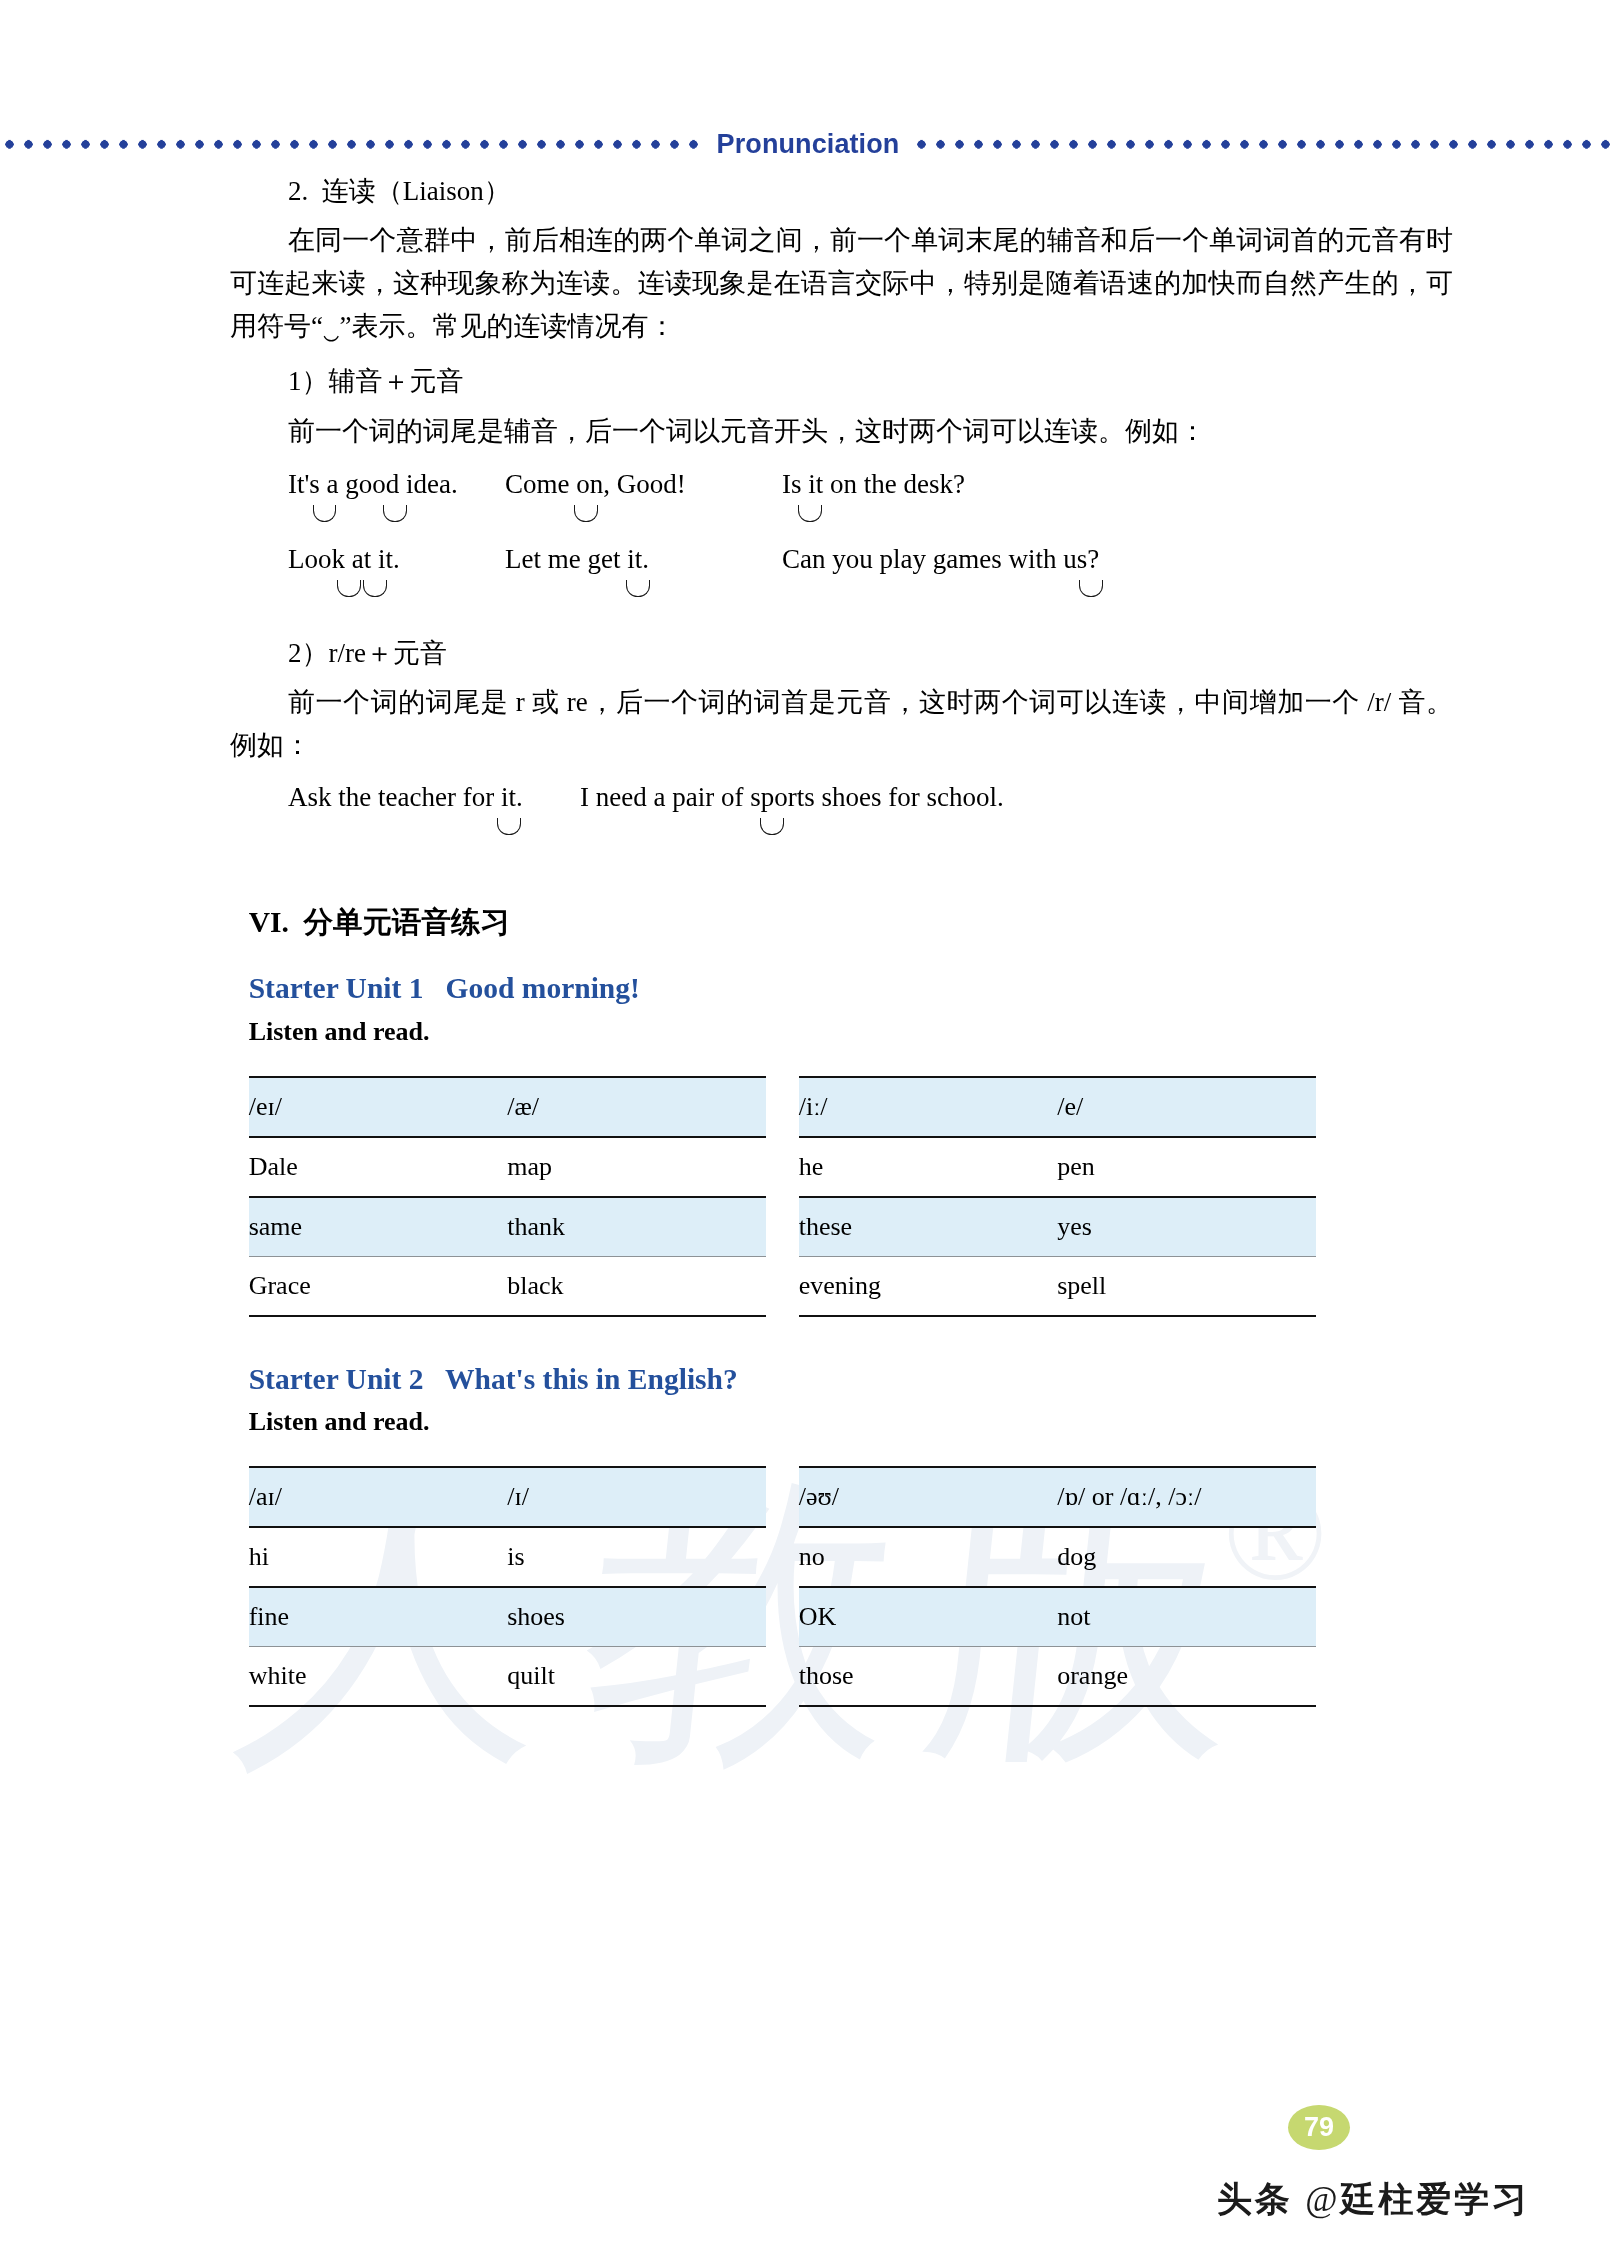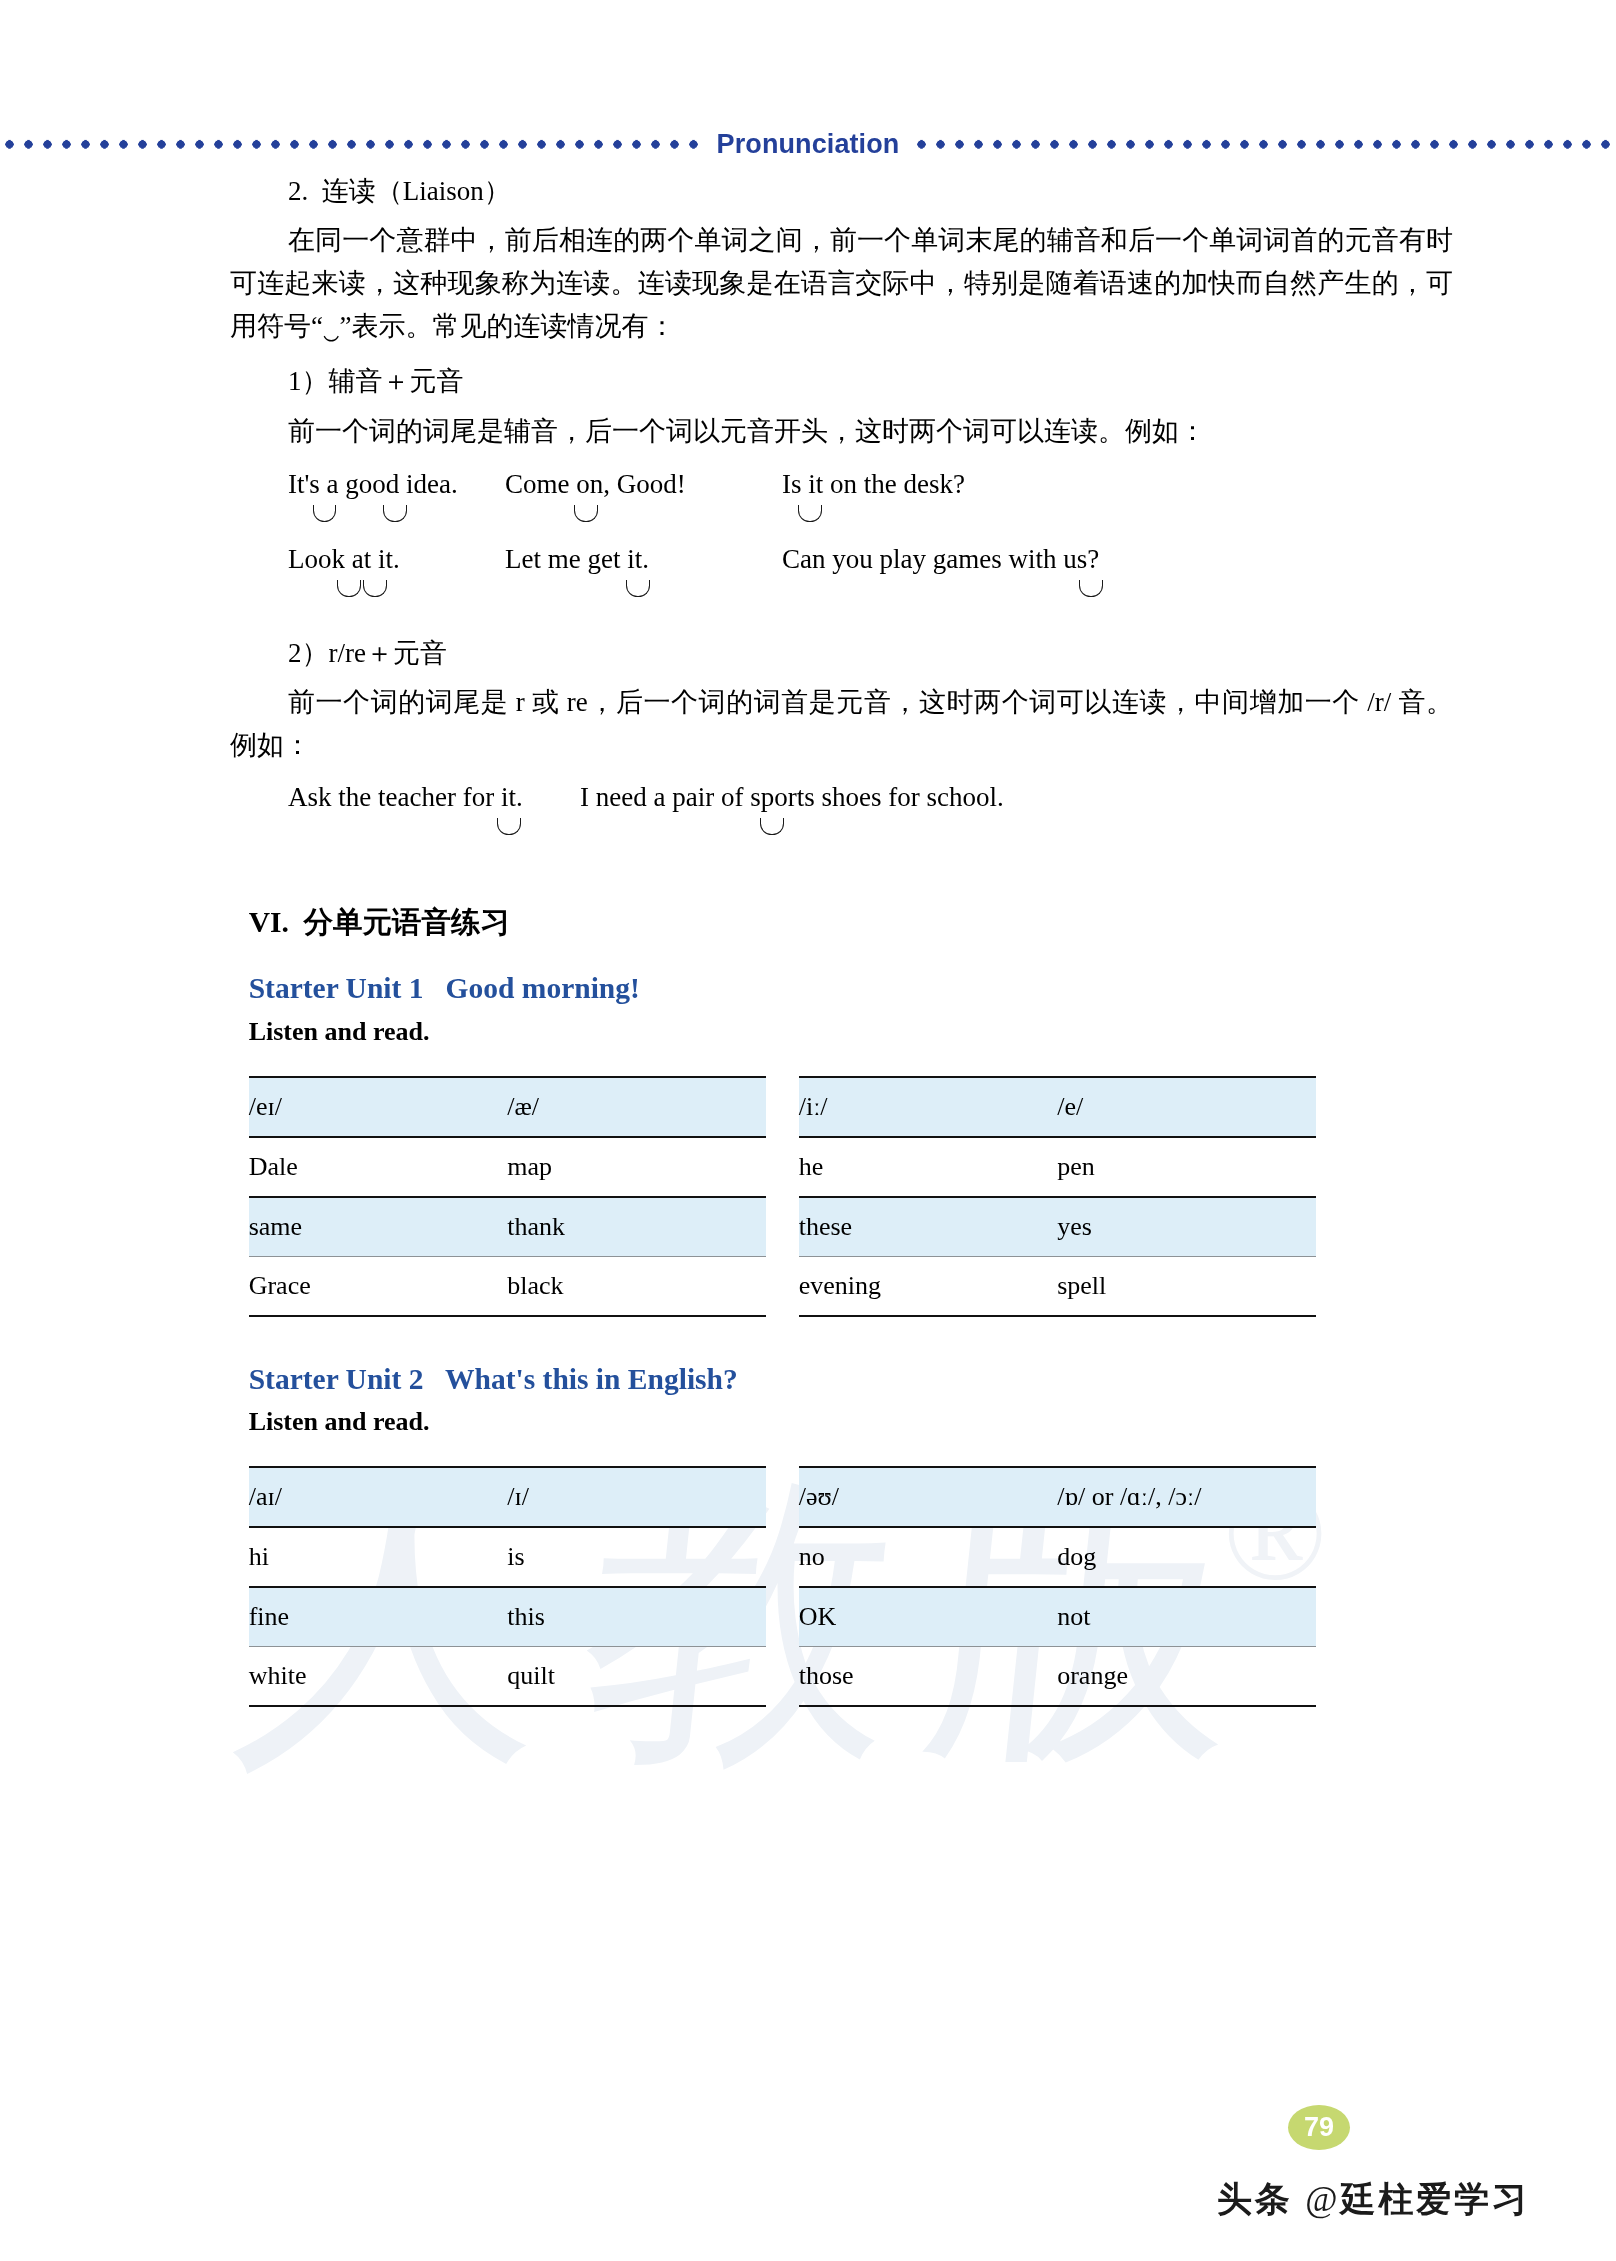--- a/index.html
+++ b/index.html
@@ -354,21 +354,21 @@
           <tr class="shade rule-top">
             <td class="ipa">/aɪ/</td>
             <td class="ipa">/ɪ/</td>
           </tr>
           <tr class="rule-top">
             <td>hi</td>
             <td>is</td>
           </tr>
           <tr class="shade rule-top rule-bot-thin">
             <td>fine</td>
-            <td>this</td>
+            <td>shoes</td>
           </tr>
           <tr class="rule-bot">
             <td>white</td>
             <td>quilt</td>
           </tr>
         </tbody>
       </table>
 
       <table class="ptable">
         <tbody>

